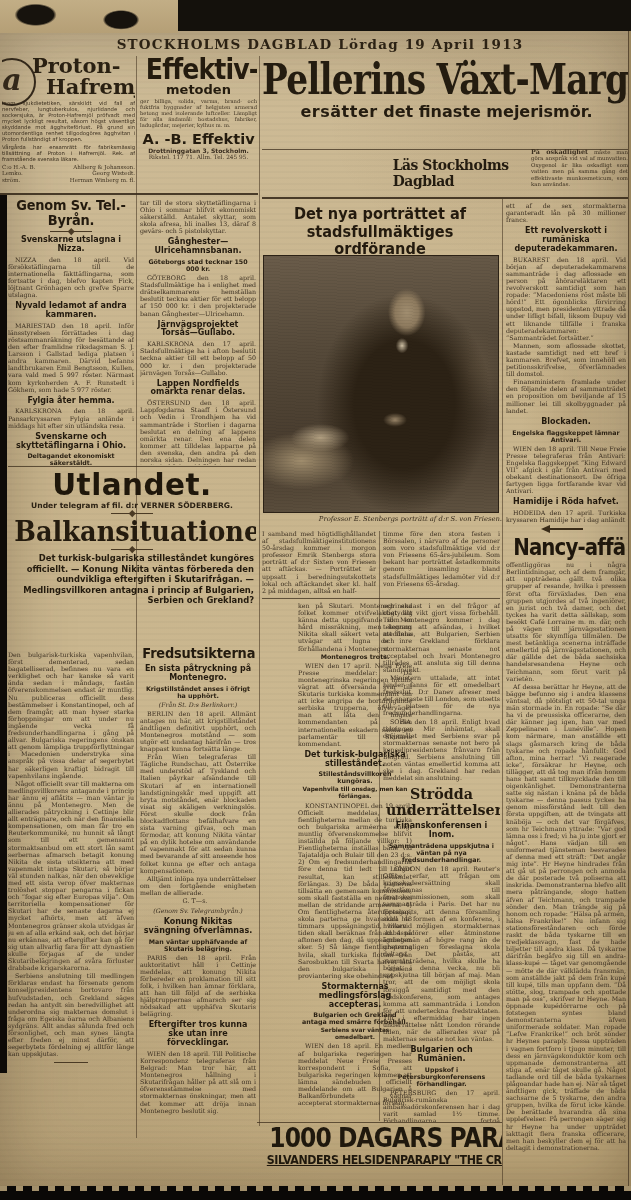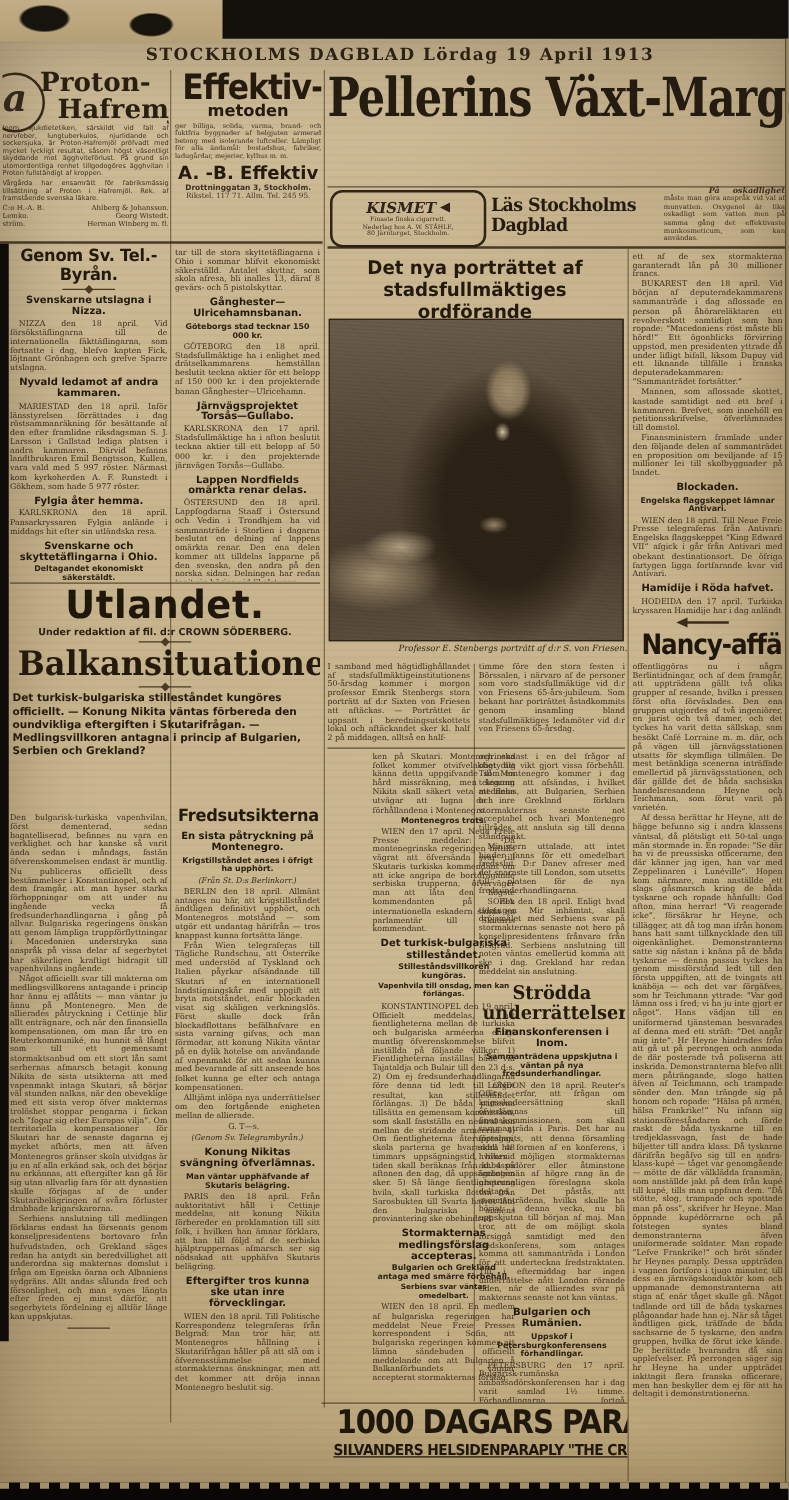--- a/index.html
+++ b/index.html
@@ -1,16 +1,16 @@
 <!DOCTYPE html>
 <html><head>
 <meta charset="utf-8">
 <style>
   html,body{margin:0;padding:0;background:#0d0b08;}
-  #page{position:relative;width:631px;height:1200px;overflow:hidden;background:#ffffff;
+  #page{position:relative;width:631px;height:1200px;overflow:hidden;background:#ef4444;
         font-family:"DejaVu Serif",serif;color:#3a2e20;}
   
   .paper{position:absolute;left:0;top:30px;width:631px;height:1157px;
     background:
       radial-gradient(ellipse 300px 200px at 85% 8%, rgba(90,60,30,0.10), transparent 70%),
       radial-gradient(ellipse 400px 500px at 10% 90%, rgba(80,55,25,0.12), transparent 70%),
       repeating-linear-gradient(0deg, rgba(0,0,0,0.025) 0 2px, transparent 2px 6px),
       linear-gradient(165deg,#cfbd99 0%,#c8b48c 35%,#ccb991 65%,#bda679 100%);
     box-shadow:inset 0 0 70px rgba(45,28,10,0.35);}
   .stain{position:absolute;border-radius:50%;pointer-events:none;}
@@ -60,21 +60,21 @@
       text-align:center;padding-top:1px;}
   .kismet-name{font:italic bold 12px/12px "DejaVu Serif",serif;color:#2e2417;display:inline-block;}
   .kismet-arrow{display:inline-block;vertical-align:middle;margin-left:3px;width:0;height:0;
       border-top:4px solid transparent;border-bottom:4px solid transparent;border-right:8px solid #2e2417;}
   .kismet-arrow::after{content:"";position:absolute;}
   .kismet-line{font:5px/5.6px "DejaVu Serif",serif;color:#3b2f1f;}
   .lasdagblad{left:390px;top:154px;width:138px;height:38px;display:flex;align-items:center;justify-content:center;
       font:bold 14.5px/16px "DejaVu Serif",serif;letter-spacing:-0.5px;color:#241c10;transform:scaleX(.96);}
   .oxygenol{left:531px;top:149px;width:97px;height:46px;font:5.4px/6.4px "DejaVu Serif",serif;
       text-align:justify;color:#3b2f1f;}
-  .oxygenol b{font-style:italic;font-size:6.4px;margin-left:36px;}
+  .oxygenol b{font-size:6.4px;}
   .paraply{left:257px;top:1124px;width:245px;height:60px;text-align:center;overflow:hidden;}
   .paraply-1{font:bold 26px/28px "DejaVu Sans",sans-serif;letter-spacing:-1px;transform:scaleX(.9);
       white-space:nowrap;color:#1f180d;}
   .paraply-2{margin-top:1px;font:bold 12px/14px "DejaVu Sans",sans-serif;letter-spacing:-0.5px;
       transform:scaleX(.92);white-space:nowrap;color:#1f180d;text-decoration:underline;}
   
   .col{position:absolute;overflow:hidden;}
   #col1top{left:8px;top:197px;width:126px;height:268px;}
   #col2top{left:140px;top:199px;width:116px;height:266px;}
   #col1bot{left:8px;top:651px;width:126px;height:492px;}
@@ -101,21 +101,21 @@
       background:#4a3a24;transform:rotate(45deg);}
   .srule{width:34px;border-top:1px solid #4a3a24;margin:5px auto;}
   .arrowrule{width:34px;height:2px;background:#3a2c18;margin:5px auto;position:relative;}
   .arrowrule::before{content:"";position:absolute;left:-8px;top:-3px;width:0;height:0;
       border-top:4px solid transparent;border-bottom:4px solid transparent;border-right:9px solid #3a2c18;}
   
   #utlandet{position:absolute;left:8px;top:468px;width:248px;height:180px;text-align:center;overflow:hidden;}
   .ut-title{font:bold 31px/32px "DejaVu Sans",sans-serif;color:#1f170b;letter-spacing:.5px;transform:scaleX(.95);}
   .ut-byline{font:bold 7.6px/9px "DejaVu Sans",sans-serif;color:#2c2214;margin-top:1px;}
   .ut-head{font:bold 27px/29px "DejaVu Serif",serif;color:#241b0e;margin-top:2px;transform:scaleX(.95);}
-  .ut-lead{font:bold 8.4px/10.6px "DejaVu Sans",sans-serif;color:#241b0e;margin:2px 2px 0;text-align:left;}
+  .ut-lead{font:bold 8.4px/10.6px "DejaVu Sans",sans-serif;color:#241b0e;margin:2px 2px 0;text-align:right;}
   
   .feat-head{position:absolute;left:258px;top:206px;width:244px;text-align:center;
       font:bold 15px/17.5px "DejaVu Sans",sans-serif;color:#231a0e;transform:scaleX(.97);}
   .photo{position:absolute;left:263px;top:255px;width:234px;height:256px;border:1px solid #2c2216;
       background-color:#4a3e30;
       background-image:
         repeating-linear-gradient(3deg, rgba(0,0,0,0.05) 0 1px, transparent 1px 3px),
         radial-gradient(26px 33px at 61% 22%, #a18e70 0%, #8d7a5e 45%, rgba(141,122,94,0) 72%),
         radial-gradient(9px 11px at 59% 35%, #cfc0a4 0%, rgba(207,192,164,0) 70%),
         radial-gradient(17px 10px at 56% 64%, #9a8669 0%, rgba(154,134,105,0) 70%),
@@ -159,28 +159,23 @@
     <div class="effektiv-t">Effektiv-</div>
     <div class="effektiv-s">metoden</div>
     <div class="effektiv-body">ger billiga, solida, varma, brand- och fuktfria byggnader af helgjuten armerad betong med isolerande luftceller. Lämpligt för alla ändamål: bostadshus, fabriker, ladugårdar, mejerier, kylhus m. m.</div>
     <div class="effektiv-firm">A. -B. Effektiv</div>
     <div class="effektiv-addr">Drottninggatan 3, Stockholm.</div>
     <div class="effektiv-tel">Rikstel. 117 71.      Allm. Tel. 245 95.</div>
   </div>
 
   <div class="ad pellerins">
     <div class="pellerins-t">Pellerins Växt-Margarin</div>
-  </div>
-
-  <div class="ad kismet">
-    <div><span class="kismet-name">KISMET</span><span class="kismet-arrow"></span></div>
-    <div class="kismet-line">Finaste finska cigarrett.</div>
-    <div class="kismet-line">Nederlag hos A. W. STÅHLE,</div>
-    <div class="kismet-line">80 Järntorget, Stockholm.</div>
-  </div>
+    <div class="pellerins-s"><b>ersätter</b><span> det finaste mejerismör.</span></div>
+  </div>
+
 
   <div class="ad lasdagblad">Läs Stockholms Dagblad</div>
 
   <div class="ad oxygenol"><b>På oskadlighet</b><span> måste man göra anspråk vid val af munvatten. Oxygenol är lika oskadligt som vatten men på samma gång det effektivaste munkosmeticum, som kan användas.</span></div>
 
   <div class="hrule thick" style="left:0;top:193px;width:258px;"></div>
   <div class="hrule" style="left:262px;top:149px;width:369px;"></div>
   <div class="hrule thick" style="left:262px;top:197px;width:369px;"></div>
   <div class="hrule" style="left:8px;top:466px;width:248px;"></div>
   <div class="hrule" style="left:262px;top:598px;width:238px;"></div>
@@ -208,21 +203,21 @@
       <div class="blk bhead">Nyvald ledamot af andra kammaren.</div>
       <div class="blk para">MARIESTAD den 18 april. Inför länsstyrelsen förrättades i dag röstsammanräkning för besättande af den efter framlidne riksdagsman S. J. Larsson i Gallstad lediga platsen i andra kammaren. Därvid befanns landtbrukaren Emil Bengtsson, Kullen, vara vald med 5 997 röster. Närmast kom kyrkoherden A. F. Runstedt i Gökhem, som hade 5 977 röster.</div>
       <div class="blk bhead">Fylgia åter hemma.</div>
       <div class="blk para">KARLSKRONA den 18 april. Pansarkryssaren Fylgia anlände i middags hit efter sin utländska resa.</div>
       <div class="blk bhead">Svenskarne och skyttetäflingarna i Ohio.</div>
       <div class="blk shead">Deltagandet ekonomiskt säkerstäldt.</div>
     </div>
 
   <div id="utlandet">
     <div class="ut-title">Utlandet.</div>
-    <div class="ut-byline">Under redaktion af fil. d:r CROWN SÖDERBERG.</div>
+    <div class="ut-byline">Under telegram af fil. d:r VERNER SÖDERBERG.</div>
     <div class="orn"></div>
     <div class="ut-head">Balkansituationen.</div>
     <div class="orn"></div>
     <div class="ut-lead">Det turkisk-bulgariska stilleståndet kungöres officiellt. — Konung Nikita väntas förbereda den oundvikliga eftergiften i Skutarifrågan. — Medlingsvillkoren antagna i princip af Bulgarien, Serbien och Grekland?</div>
   </div>
 
   <div class="col" id="col1bot">
       <div class="blk para noind">Den bulgarisk-turkiska vapenhvilan, först dementerad, sedan bagatelliserad, befinnes nu vara en verklighet och har kanske så varit ända sedan i måndags, fastän öfverenskommelsen endast är muntlig. Nu publiceras officiellt dess bestämmelser i Konstantinopel, och af dem framgår, att man hyser starka förhoppningar om att under nu ingående vecka få fredsunderhandlingarna i gång på allvar. Bulgariska regeringens önskan att genom lämpliga truppförflyttningar i Macedonien understryka sina anspråk på vissa delar af segerbytet har säkerligen kraftigt bidragit till vapenhvilans ingående.</div>
       <div class="blk para">Något officiellt svar till makterna om medlingsvillkorens antagande i princip har ännu ej aflåtits — man väntar ju ännu på Montenegro. Men de allierades påtryckning i Cettinje blir allt enträgnare, och när den finansiella kompensationen, om man får tro en Reuterkommuniké, nu hunnit så långt som till ett gemensamt stormaktsanbud om ett stort lån samt serbernas afmarsch betagit konung Nikita de sista utsikterna att med vapenmakt intaga Skutari, så börjar väl stunden nalkas, när den obeveklige med ett sista verop öfver makternas trolöshet stoppar pengarna i fickan och ”fogar sig efter Europas vilja”. Om territoriella kompensationer för Skutari har de senaste dagarna ej mycket afhörts, men att äfven Montenegros gränser skola utvidgas är ju en af alla erkänd sak, och det börjar nu erkännas, att eftergifter kan gå för sig utan allvarlig fara för att dynastien skulle förjagas af de under Skutaribelägringen af svåra förluster drabbade krigarskarorna.</div>
       <div class="blk para">Serbiens anslutning till medlingen förklaras endast ha försenats genom konseljpresidentens bortovaro från hufvudstaden, och Grekland säges redan ha antydt sin beredvillighet att underordna sig makternas domslut i fråga om Egeiska öarna och Albaniens sydgräns. Allt andas sålunda fred och försonlighet, och man synes längta efter freden ej minst därför, att segerbytets fördelning ej alltför länge kan uppskjutas.</div>
@@ -278,20 +273,21 @@
       <div class="blk secthead">Strödda underrättelser</div>
       <div class="blk bhead">Finanskonferensen i Inom.</div>
       <div class="blk shead">Sammanträdena uppskjutna i väntan på nya fredsunderhandlingar.</div>
       <div class="blk para">LONDON den 18 april. Reuter's Office erfar, att frågan om krigsskadeersättning skall öfverlämnas till finanskommissionen, som skall sammanträda i Paris. Det har nu föreslagits, att denna församling skall ha formen af en konferens, i hvilken möjligen stormakternas ambassadörer eller åtminstone ämbetsmän af högre rang än de ursprungligen föreslagna skola deltaga. Det påstås, att sammanträdena, hvilka skulle ha börjat i denna vecka, nu bli uppskjutna till början af maj. Man tror, att de om möjligt skola försiggå samtidigt med den fredskonferens, som antages komma att sammanträda i London för att underteckna fredstraktaten. Till i eftermiddag har ingen underrättelse nått London rörande tiden, när de allierades svar på makternas senaste not kan väntas.</div>
       <div class="blk bhead">Bulgarien och Rumänien.</div>
       <div class="blk shead">Uppskof i Petersburgkonferensens förhandlingar.</div>
       <div class="blk para">PETERSBURG den 17 april. Bulgarisk-rumänska ambassadörskonferensen har i dag varit samlad 1½ timme. Förhandlingarna fortgå tillfredsställande. Då emellertid några af ambassadörerna ej ha tillräckligt fullständiga fullmakter, afbröts sammanträdet till efter Sasonovs återkomst från sina gods om måndag.</div>
     </div>
   <div class="col" id="col5">
       <div class="blk para noind">ett af de sex stormakterna garanteradt lån på 30 millioner francs.</div>
+      <div class="blk bhead">Ett revolverskott i rumäniska deputeradekammaren.</div>
       <div class="blk para">BUKAREST den 18 april. Vid början af deputeradekammarens sammanträde i dag aflossade en person på åhörareläktaren ett revolverskott samtidigt som han ropade: ”Macedoniens röst måste bli hörd!” Ett ögonblicks förvirring uppstod, men presidenten yttrade då under lifligt bifall, liksom Dupuy vid ett liknande tillfälle i franska deputeradekammaren: ”Sammanträdet fortsätter.”</div>
       <div class="blk para">Mannen, som aflossade skottet, kastade samtidigt ned ett bref i kammaren. Brefvet, som innehöll en petitionsskrifvelse, öfverlämnades till domstol.</div>
       <div class="blk para">Finansministern framlade under den följande delen af sammanträdet en proposition om beviljande af 15 millioner lei till skolbyggnader på landet.</div>
       <div class="blk bhead">Blockaden.</div>
       <div class="blk shead">Engelska flaggskeppet lämnar Antivari.</div>
       <div class="blk para">WIEN den 18 april. Till Neue Freie Presse telegraferas från Antivari: Engelska flaggskeppet ”King Edward VII” afgick i går från Antivari med obekant destinationsort. De öfriga fartygen ligga fortfarande kvar vid Antivari.</div>
       <div class="blk bhead">Hamidije i Röda hafvet.</div>
       <div class="blk para">HODEIDA den 17 april. Turkiska kryssaren Hamidije har i dag anländt</div>
       <div class="blk arrowrule"></div>
       <div class="blk bighead">Nancy-affären</div>

